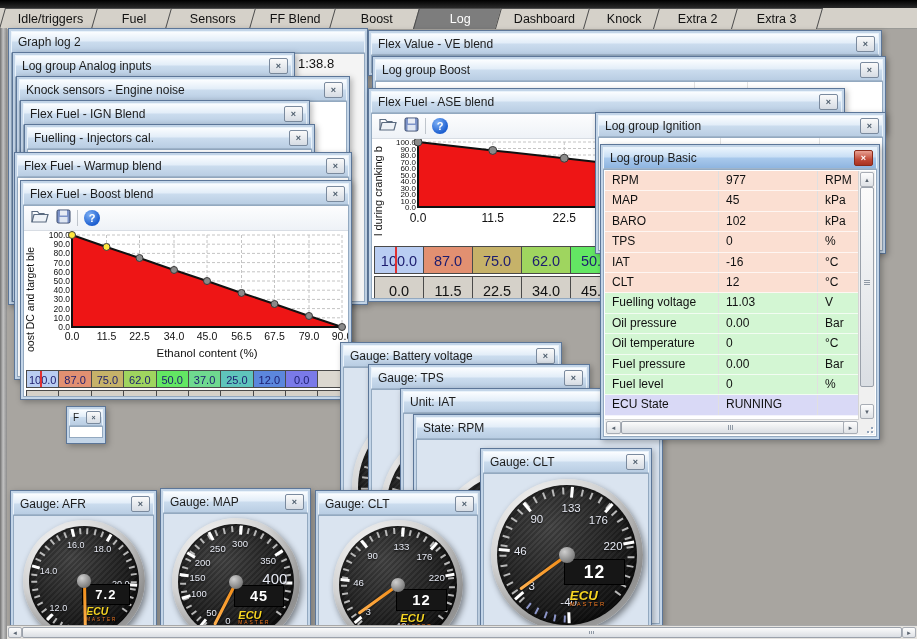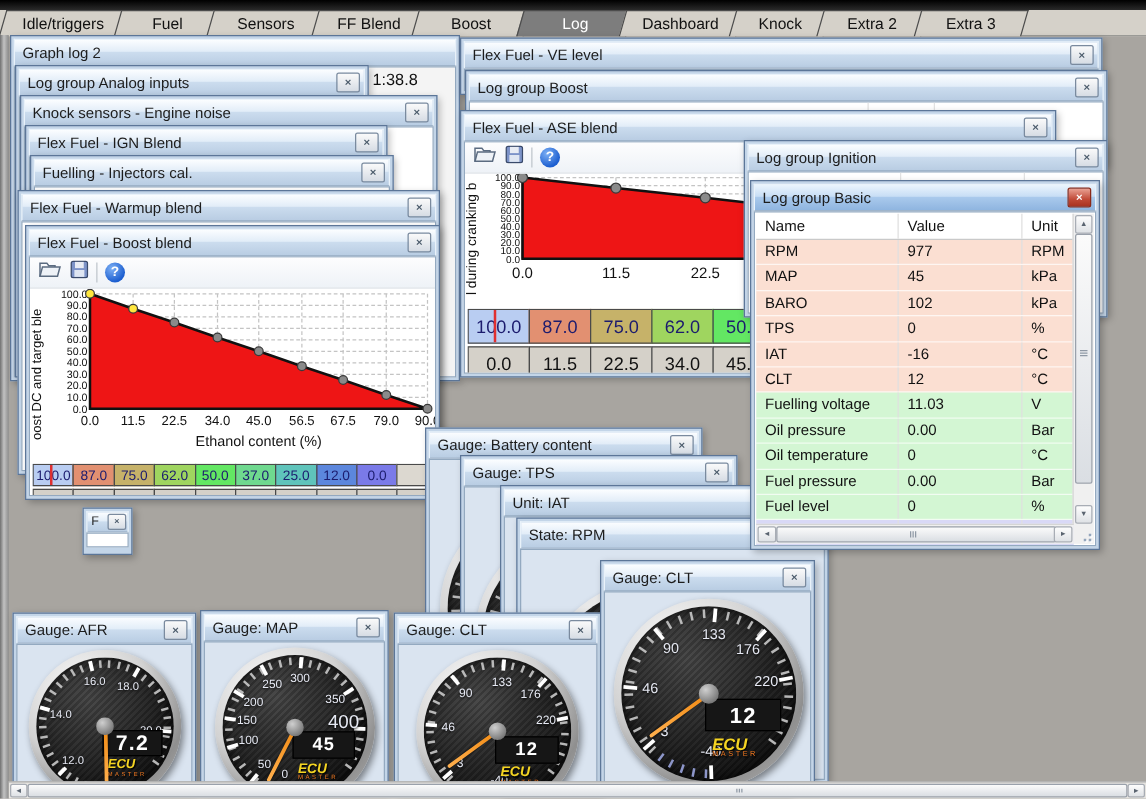--- a/index.html
+++ b/index.html
@@ -289,21 +289,21 @@
             <div class="btc" style="flex: 1 1 0%;">79.0</div>
             <div class="btc" style="flex: 1 1 0%;">90.0</div>
             <div class="btc unit" style="flex: 0.85 1 0%;">%</div>
           </div>
         </div>
     </div>
   </div>
 
   <div class="win" style="left:368px;top:30px;width:514px;height:46px">
     <div class="tbar">
-      <span class="ttl">Flex Fuel - VE level</span>
+      <span class="ttl">Flex Value - VE blend</span>
       <span class="cls">×</span>
     </div>
     <div class="body"></div>
   </div>
 
   <div class="win" style="left:372px;top:56px;width:514px;height:78px">
     <div class="tbar">
       <span class="ttl">Log group Boost</span>
       <span class="cls">×</span>
     </div>
@@ -433,21 +433,21 @@
   <div class="win" style="left:66px;top:406px;width:40px;height:38px">
     <div class="tbar" style="height:15px;padding:0 1px 0 3px">
       <span class="ttl" style="font-size:10px">F</span>
       <span class="cls" style="width:13px;height:11px;font-size:7px">×</span>
     </div>
     <div class="body" style="height:12px"></div>
   </div>
 
   <div class="win" style="left:340px;top:342px;width:222px;height:262px">
     <div class="tbar">
-      <span class="ttl">Gauge: Battery content</span>
+      <span class="ttl">Gauge: Battery voltage</span>
       <span class="cls">×</span>
     </div>
     <div class="body gbody">
       <div class="grim" style="left:8px;top:34px;width:170px;height:170px">
           <div class="gface">
             <div class="tick" style="left: 66.5164px; top: 149.798px; height: 7.9px; transform: translate(-50%, -50%) rotate(-170deg);"></div>
             <div class="tick" style="left: 55.9511px; top: 147.095px; height: 7.9px; transform: translate(-50%, -50%) rotate(-161.3deg);"></div>
             <div class="tick" style="left: 45.9162px; top: 142.825px; height: 7.9px; transform: translate(-50%, -50%) rotate(-152.6deg);"></div>
             <div class="tick" style="left: 36.6427px; top: 137.086px; height: 7.9px; transform: translate(-50%, -50%) rotate(-143.9deg);"></div>
             <div class="tick" style="left: 28.3438px; top: 130.011px; height: 7.9px; transform: translate(-50%, -50%) rotate(-135.2deg);"></div>
@@ -675,21 +675,21 @@
             <div class="tick major" style="left: 20.6144px; top: 90.6073px; height: 8.25px; transform: translate(-50%, -50%) rotate(-136deg);"></div>
             <div class="glabel" style="font-size: 9.02px; left: 29.4018px; top: 81.5077px; transform: translate(-50%, -50%);">12.0</div>
             <div class="tick major" style="left: 7.41755px; top: 41.356px; height: 8.25px; transform: translate(-50%, -50%) rotate(-74deg);"></div>
             <div class="glabel" style="font-size: 9.02px; left: 19.5775px; top: 44.8428px; transform: translate(-50%, -50%);">14.0</div>
             <div class="tick major" style="left: 43.8649px; top: 6.76868px; height: 8.25px; transform: translate(-50%, -50%) rotate(-13deg);"></div>
             <div class="glabel" style="font-size: 9.02px; left: 46.7106px; top: 19.0945px; transform: translate(-50%, -50%);">16.0</div>
             <div class="tick major" style="left: 79.75px; top: 12.1317px; height: 8.25px; transform: translate(-50%, -50%) rotate(30deg);"></div>
             <div class="glabel" style="font-size: 9.02px; left: 73.425px; top: 23.087px; transform: translate(-50%, -50%);">18.0</div>
             <div class="tick major" style="left: 104.312px; top: 59.3142px; height: 8.25px; transform: translate(-50%, -50%) rotate(95deg);"></div>
             <div class="glabel" style="font-size: 9.02px; left: 91.7098px; top: 58.2117px; transform: translate(-50%, -50%);">20.0</div>
-            <div class="gread" style="left: 52.8px; top: 58.3px; width: 46.2px; height: 18.7px; font-size: 17px;">7.2</div>
+            <div class="gread" style="left: 52.8px; top: 58.3px; width: 46.2px; height: 18.7px; font-size: 13px;">7.2</div>
             <div class="glogo" style="left: 57.2px; top: 81.4px; font-size: 10.45px;"><span class="l1">ECU</span><span class="l2" style="font-size: 4.62px;">MASTER</span></div>
             <div class="needle" style="height: 46.2px; left: 53.5px; top: 8.8px; transform-origin: 50% 100%; transform: rotate(179deg);"></div>
             <div class="hub" style="height: 13.2px; width: 13.2px; left: 48.4px; top: 48.4px;"></div>
           </div>
         </div>
     </div>
   </div>
 
   <div class="win" style="left:160px;top:488px;width:151px;height:150px">
     <div class="tbar">
@@ -895,25 +895,20 @@
   </div>
 
   <div class="win active" style="left:600px;top:144px;width:280px;height:296px">
     <div class="tbar">
       <span class="ttl">Log group Basic</span>
       <span class="cls">×</span>
     </div>
     <div class="body">
       <div class="ltable">
         <div>
-            <div class="lhr">
-              <span class="c0">Name</span>
-              <span class="c1">Value</span>
-              <span class="c2">Unit</span>
-            </div>
             <div class="lrow" style="background: rgb(251, 223, 210);">
               <span class="c0">RPM</span>
               <span class="c1">977</span>
               <span class="c2">RPM</span>
             </div>
             <div class="lrow" style="background: rgb(251, 223, 210);">
               <span class="c0">MAP</span>
               <span class="c1">45</span>
               <span class="c2">kPa</span>
             </div>

